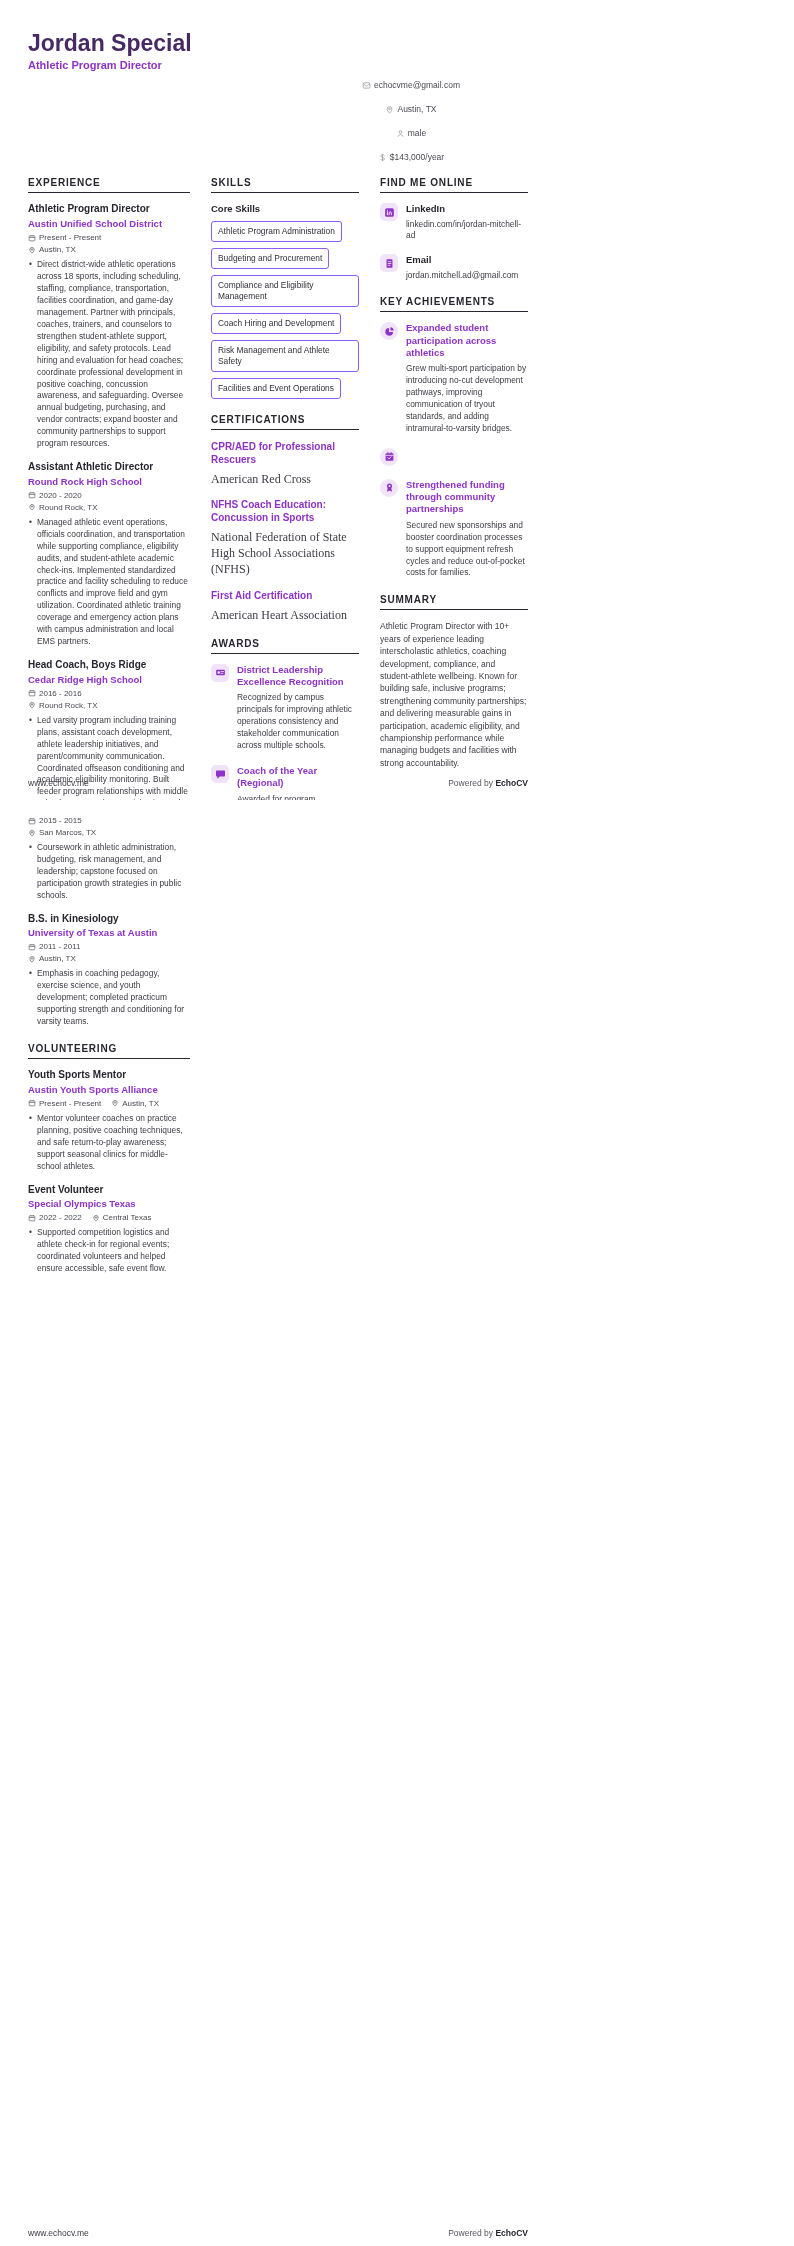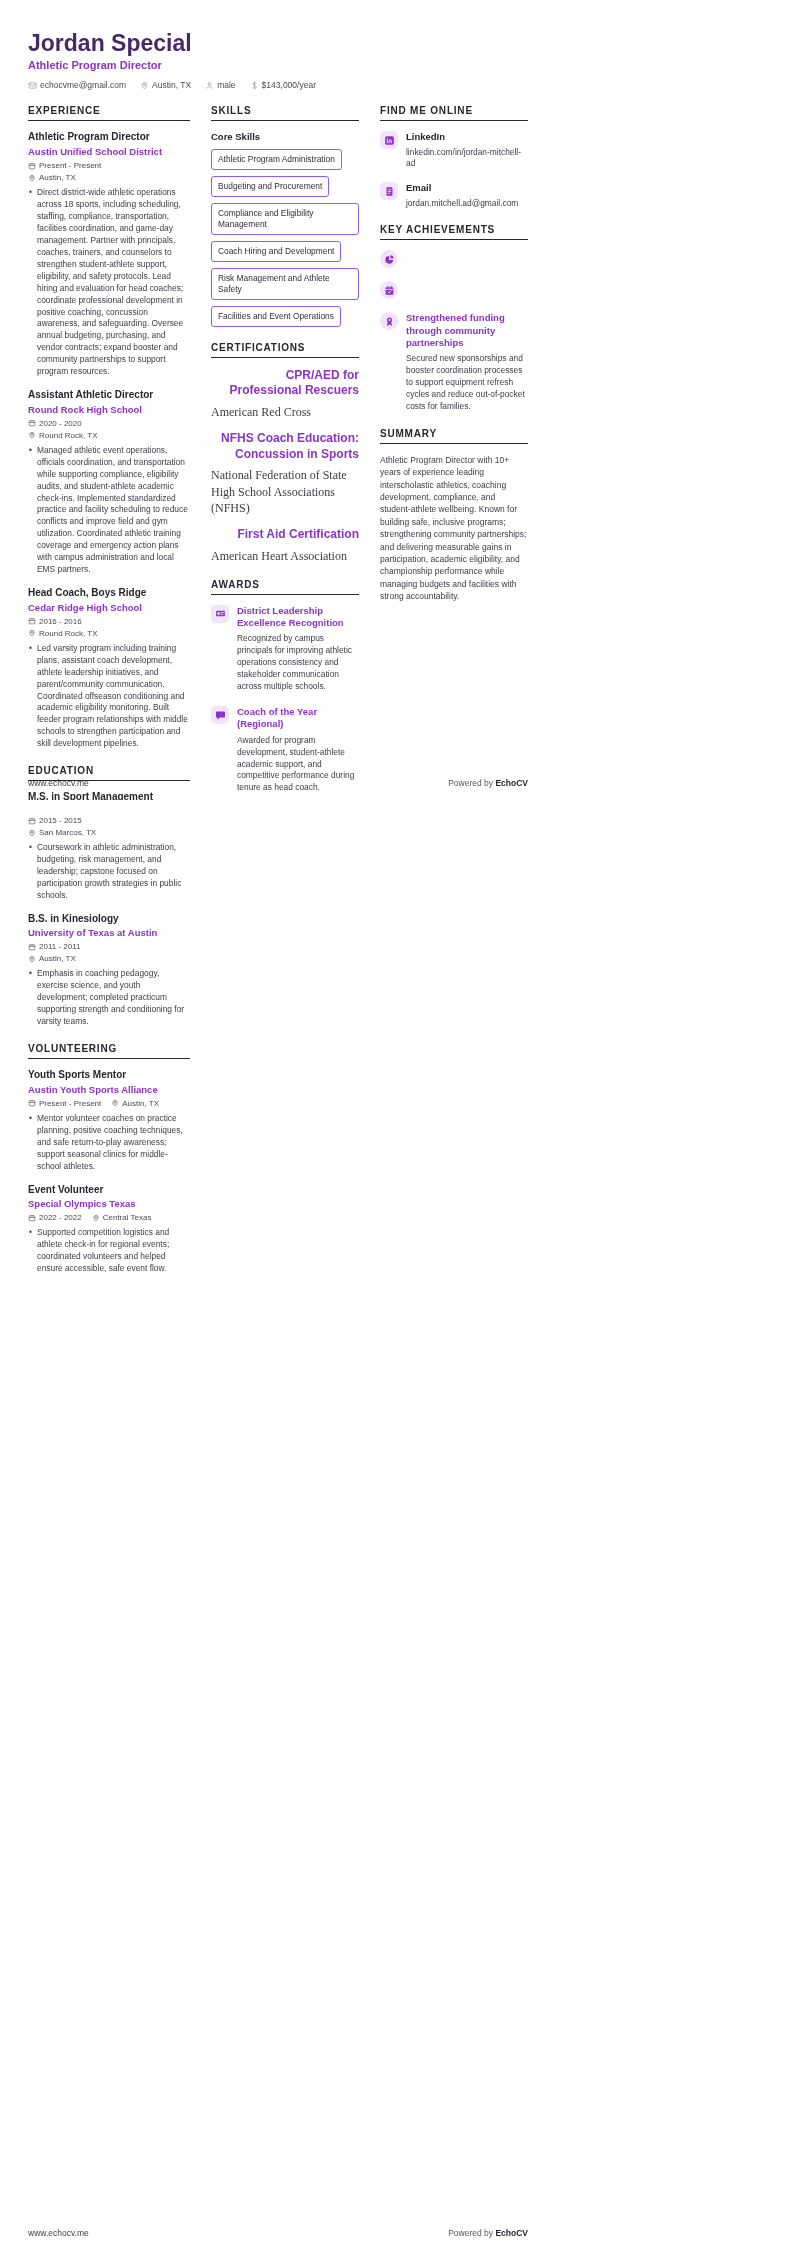--- a/index.html
+++ b/index.html
@@ -5,21 +5,21 @@
   * { margin:0; padding:0; box-sizing:border-box; }
   html, body { background:#ffffff; }
   body { width:794px; font-family:"Liberation Sans", sans-serif; color:#3c3c46; }
 
   .page { position:relative; width:794px; overflow:hidden; background:#fff; }
   .page1 { height:800px; padding:30px 0 0 28px; }
   .page2 { height:1446px; padding:16px 0 0 28px; }
 
   .name { font-size:23px; font-weight:bold; color:#472a63; line-height:1.15; }
   .subtitle { font-size:11px; font-weight:bold; color:#8e33c5; margin-top:3px; }
-  .contact-row { display:flex; align-items:center; gap:14px; margin-top:9px; font-size:8.5px; color:#4a4a54; }
+  .contact-row { display:flex; align-items:center; gap:14px; margin-top:9px; font-size:8.5px; color:#4a4a54;flex-direction:column; }
   .c-item { display:flex; align-items:center; gap:3px; }
   .ci { width:9px; height:9px; color:#97979f; flex:0 0 auto; }
 
   .cols { display:grid; grid-template-columns:162px 148px 148px; column-gap:21px; margin-top:15px; width:500px; }
 
   .sec { font-size:10px; font-weight:bold; letter-spacing:.8px; color:#26262f; padding-bottom:4px;
          border-bottom:1.5px solid #26262f; margin-bottom:10px; }
   .sblock { margin-bottom:15px; }
 
   .entry { margin-bottom:11px; }
@@ -30,21 +30,21 @@
   .mi { width:8px; height:8px; color:#5a5a64; flex:0 0 auto; }
   .bullet { position:relative; padding-left:9px; font-size:8.4px; line-height:1.42; margin-top:5px; color:#3c3c46; }
   .bullet::before { content:"•"; position:absolute; left:1px; top:0; }
 
   .group-label { font-size:9.5px; font-weight:bold; color:#26262f; margin-bottom:7px; }
   .chips { display:flex; flex-direction:column; align-items:flex-start; gap:6px; }
   .chip { display:inline-block; border:1px solid #8b5cf6; border-radius:3px; padding:4px 6px;
           font-size:8.4px; color:#30303a; line-height:1.3; max-width:100%; }
 
   .cert { margin-bottom:11px; }
-  .cert-title { font-size:12px; font-weight:bold; color:#8e33c5; line-height:1.3;text-align:right; }
+  .cert-title { font-size:10px; font-weight:bold; color:#8e33c5; line-height:1.3; }
   .cert-issuer { font-size:12px; color:#3c3c46; margin-top:5px; line-height:1.35;font-family:Liberation Serif, serif; }
 
   .frow { display:flex; gap:8px; margin-bottom:13px; }
   .tile { width:18px; height:18px; border-radius:5px; background:#f1e3fa; color:#8e33c5;
           display:flex; align-items:center; justify-content:center; flex:0 0 auto; }
   .tile.round { border-radius:50%; }
   .tile svg { width:11px; height:11px; display:block; }
   .flabel { font-size:9.5px; font-weight:bold; color:#26262f; line-height:1.3; }
   .fvalue { font-size:8.4px; color:#3c3c46; margin-top:3px; line-height:1.35; word-break:break-word; }
   .ka-title { font-size:9.5px; font-weight:bold; color:#8e33c5; line-height:1.3; }
@@ -305,20 +305,24 @@
       </div>
 
       <div class="sblock">
         <h2 class="sec">KEY ACHIEVEMENTS</h2>
         <div class="frow">
           <span class="tile round">
               <svg>
                 <use href="#i-pie"></use>
               </svg>
             </span>
+          <div>
+            <div class="ka-title">Expanded student participation across athletics</div>
+            <div class="ka-desc">Grew multi-sport participation by introducing no-cut development pathways, improving communication of tryout standards, and adding intramural-to-varsity bridges.</div>
+          </div>
         </div>
         <div class="frow">
           <span class="tile round">
               <svg>
                 <use href="#i-calcheck"></use>
               </svg>
             </span>
         </div>
         <div class="frow">
           <span class="tile round">

